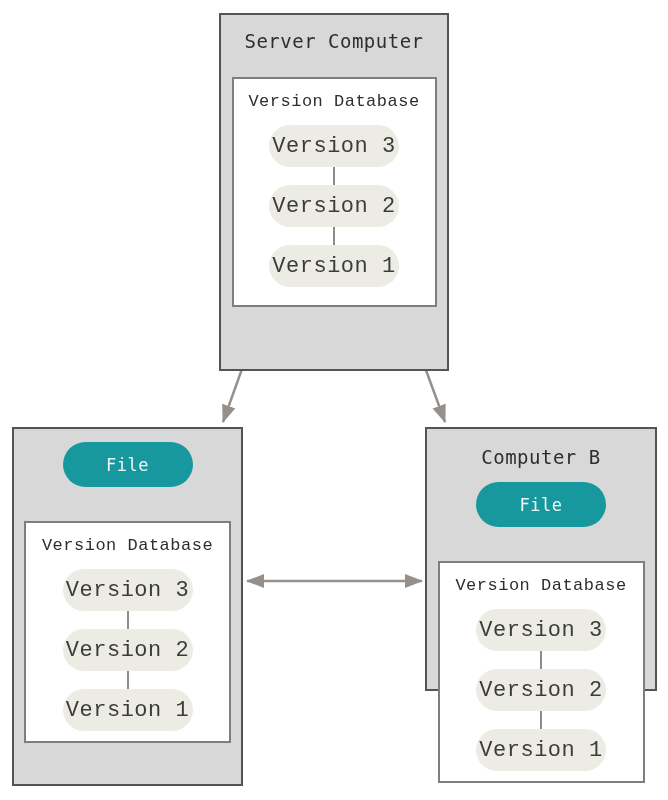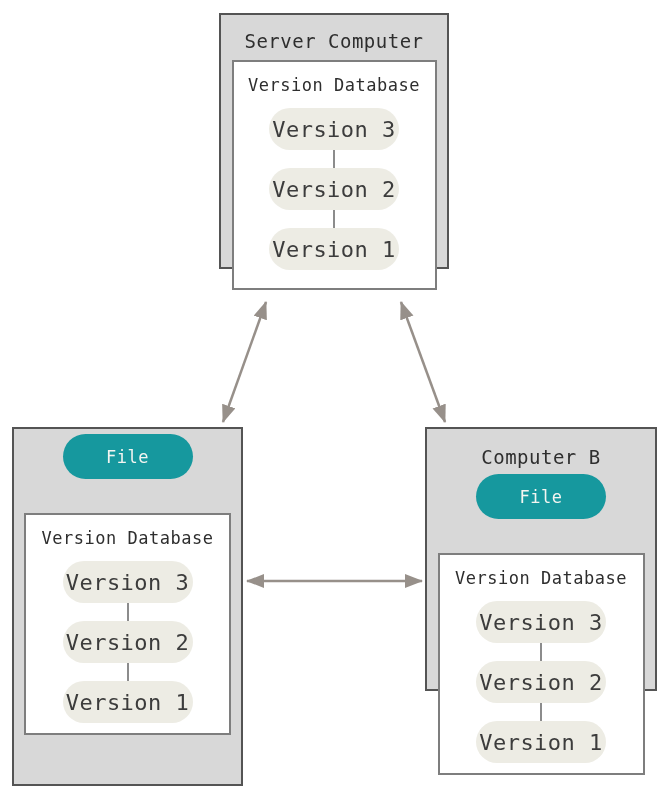--- a/index.html
+++ b/index.html
@@ -14,41 +14,41 @@
     font-family:"DejaVu Sans Mono", monospace; overflow:hidden;
   }
   .arrows { position:absolute; left:0; top:0; width:668px; height:800px; pointer-events:none; }
   .arrow-line { stroke:var(--arrow); stroke-width:2.5; }
   .ahead { fill:var(--arrow); }
 
   .machine {
     position:absolute; box-sizing:border-box;
     background:var(--box-fill); border:2px solid var(--box-border);
   }
-  .server     { left:219px; top:13px;  width:230px; height:256px; }
+  .server     { left:219px; top:13px;  width:230px; height:358px; }
   .computer-a { left:12px;  top:427px; width:231px; height:359px; }
   .computer-b { left:425px; top:427px; width:232px; height:264px; }
 
   .machine-title {
     color:var(--text); font-size:19px; line-height:24px; text-align:center;
     padding-top:14px; letter-spacing:0.5px;
   }
   .computer .machine-title { padding-top:16px; }
 
   .file-pill {
-    width:130px; height:45px; border-radius:23px; margin:5px auto 0;
+    width:130px; height:45px; border-radius:23px; margin:13px auto 0;
     background:var(--file-fill); color:var(--file-text);
     font-size:17px; display:flex; align-items:center; justify-content:center;
     letter-spacing:0.5px;
   }
 
   .db {
     box-sizing:border-box; background:var(--inner-fill);
-    border:2px solid var(--inner-border); margin:7px auto 0;
-    width:205px; height:230px; padding-top:12px;
+    border:2px solid var(--inner-border); margin:24px auto 0;
+    width:205px; height:230px; padding-top:12px;font-family:Liberation Mono, monospace;
   }
   .computer .db { margin-top:34px; width:207px; height:222px; }
 
   .db-label {
     color:var(--text); font-size:17px; line-height:22px;
     text-align:center; margin-bottom:12px; letter-spacing:0.5px;
   }
   .pill {
     width:130px; height:42px; border-radius:21px; margin:0 auto;
     background:var(--pill-fill); color:var(--pill-text); font-size:22px;

